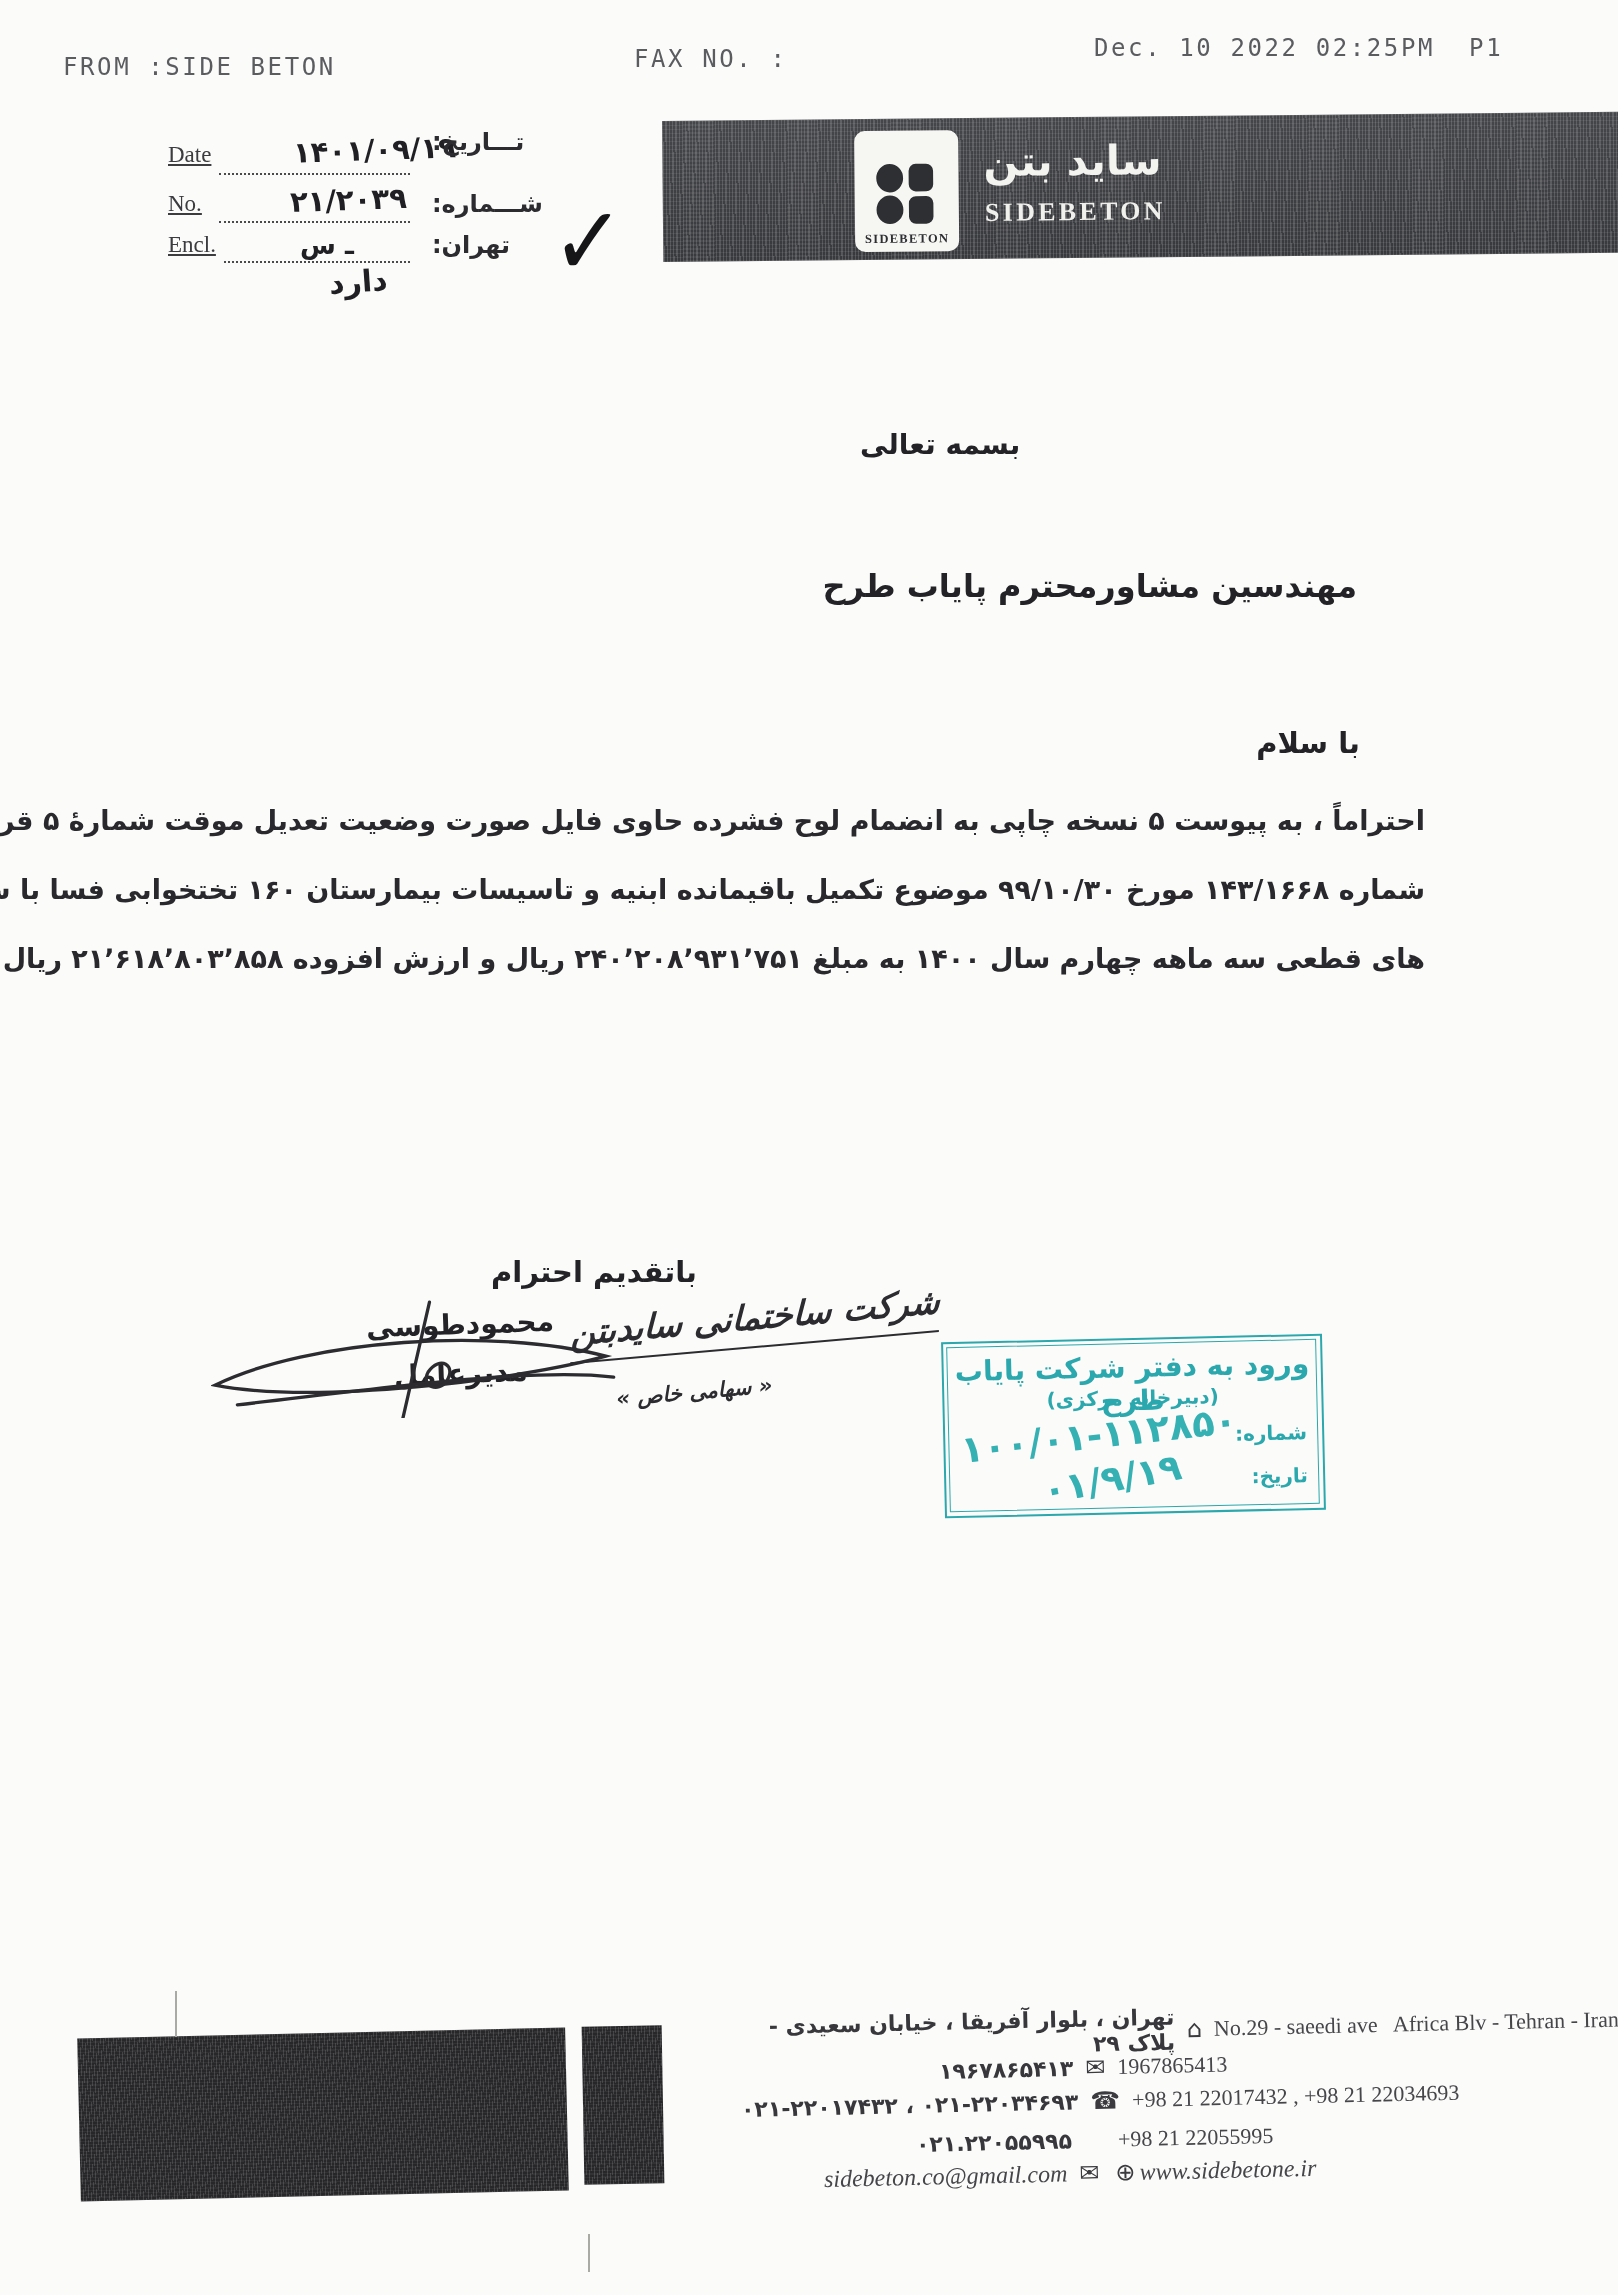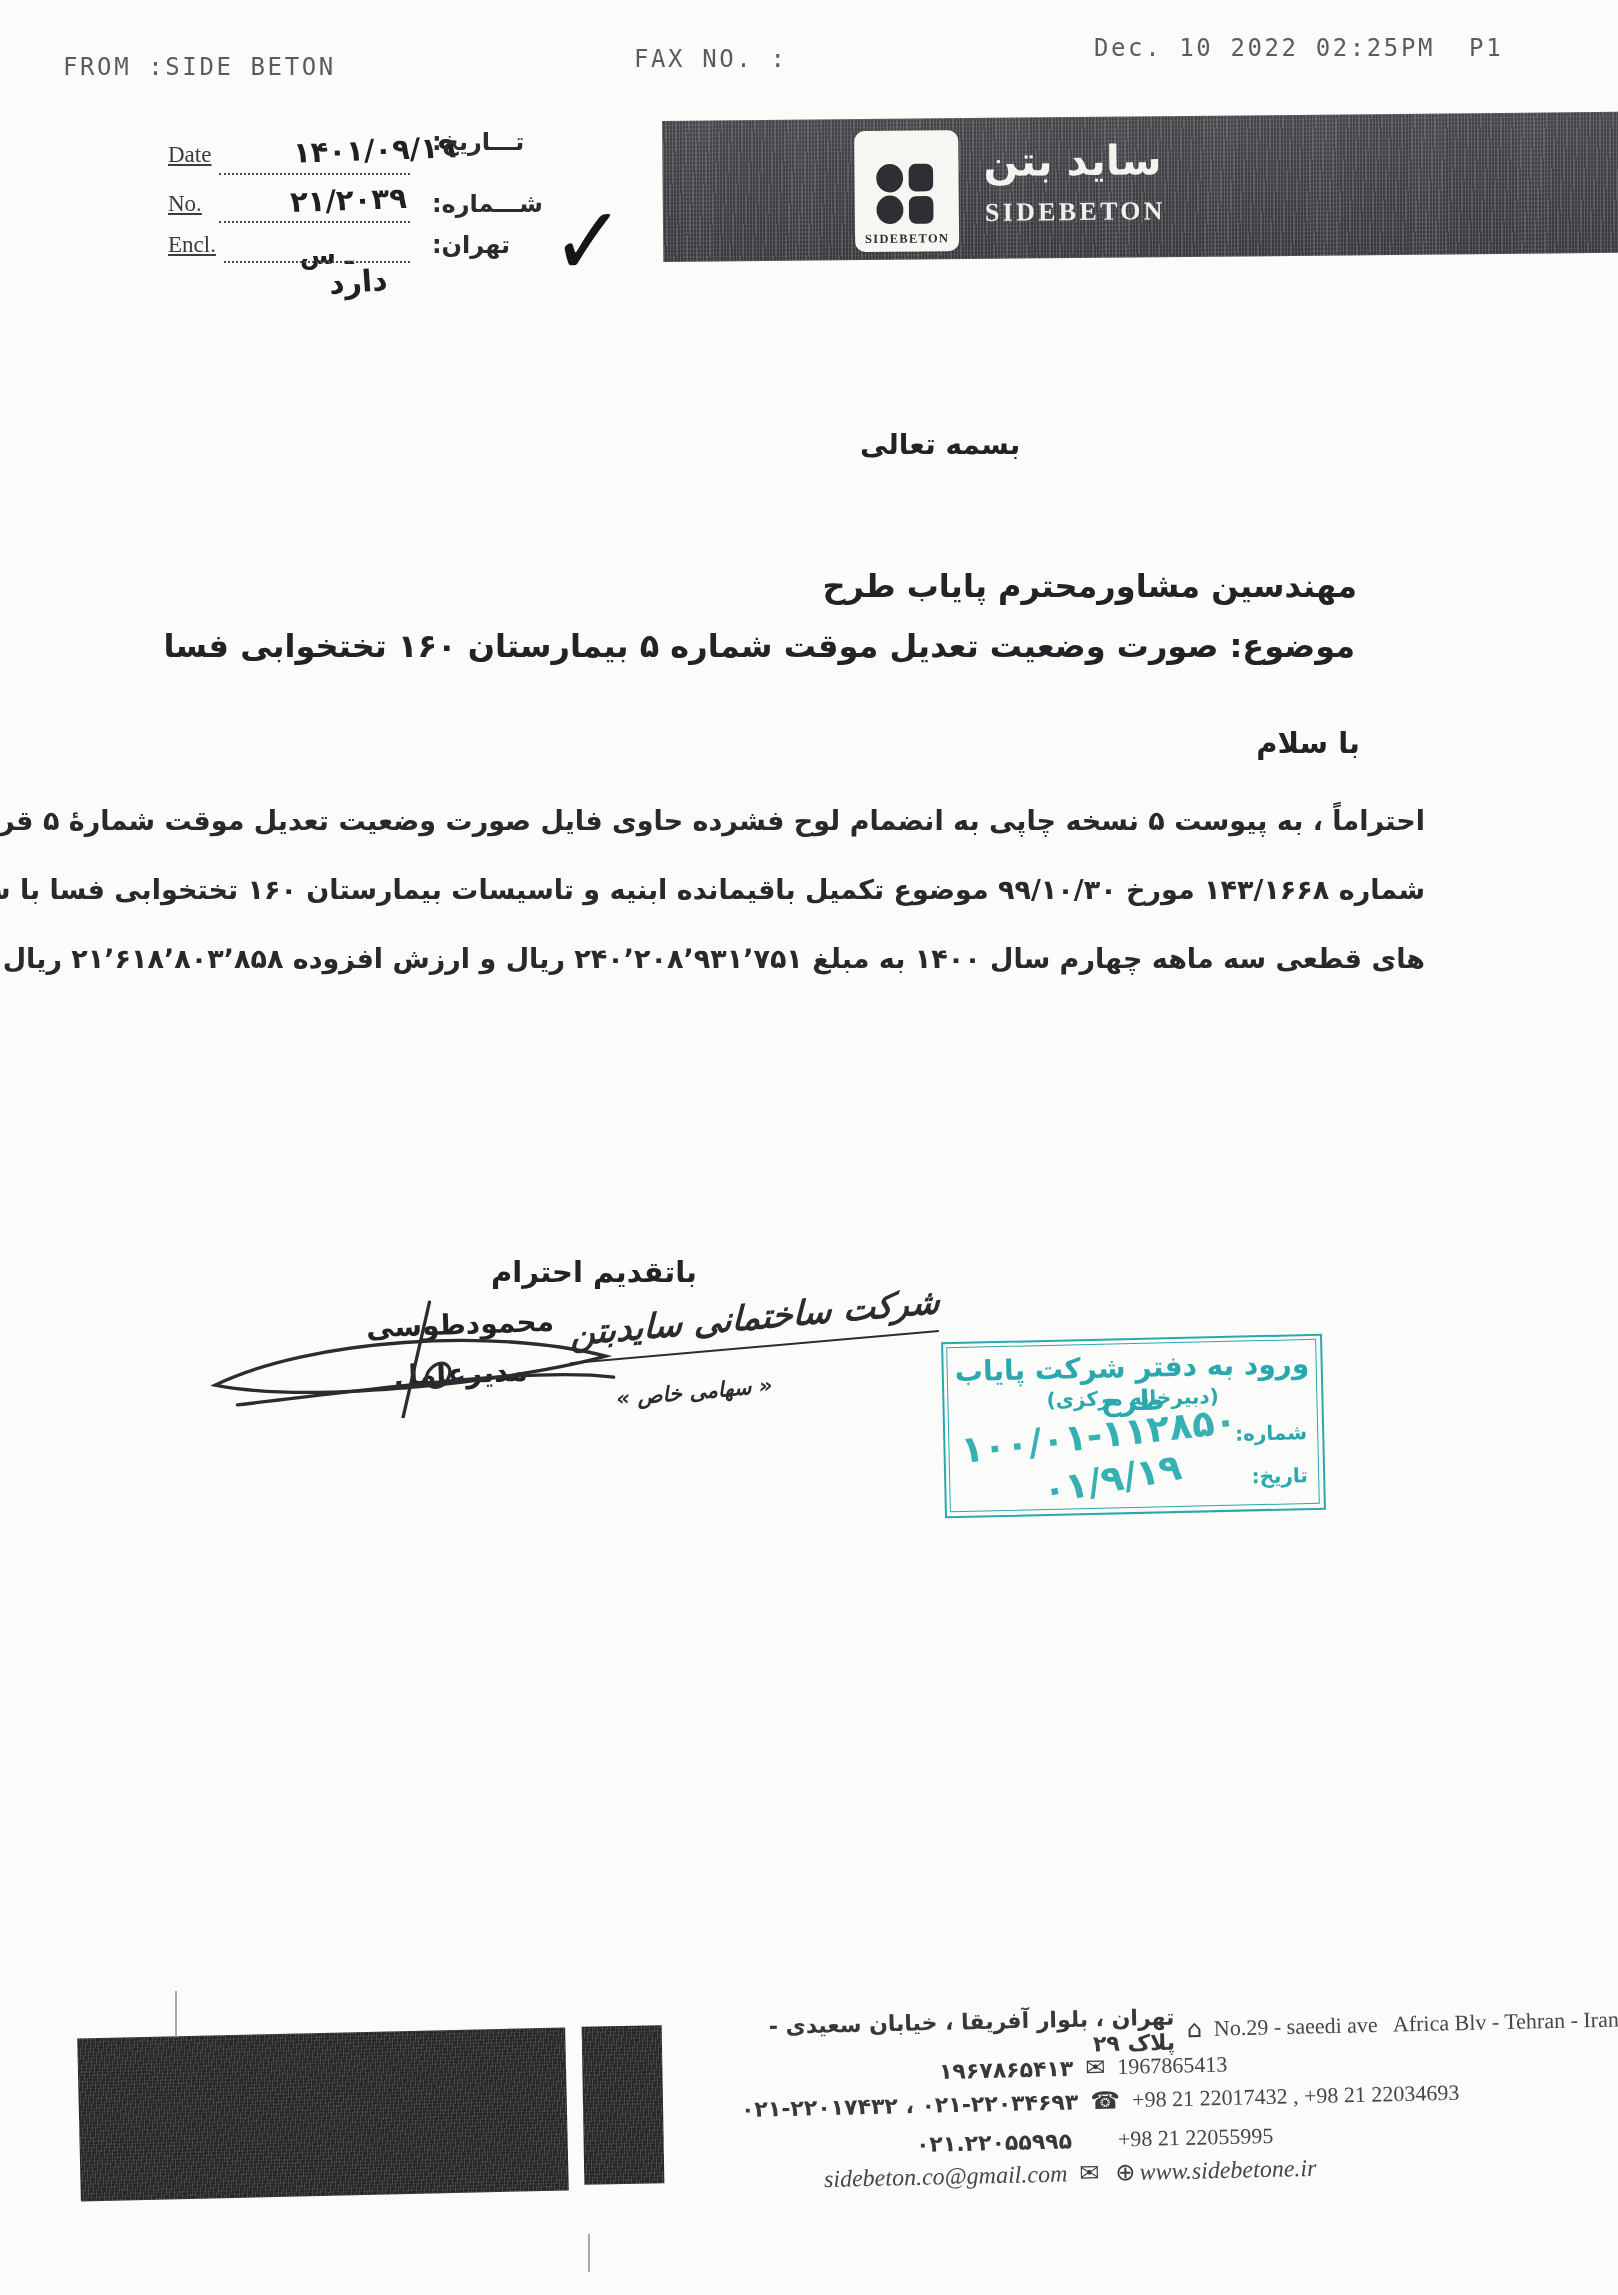--- a/index.html
+++ b/index.html
@@ -49,21 +49,21 @@
   <div class="abs faxfont pre" style="left:1094px;top:34px;">Dec. 10 2022 02:25PM  P1</div>
 
   <div class="abs enlabel" style="left:168px;top:142px;">Date</div>
   <div class="abs dots" style="left:219px;top:173px;width:191px;"></div>
   <div class="abs hand" style="left:293px;top:133px;font-size:29px;transform:rotate(-2deg);" dir="ltr">۱۴۰۱/۰۹/۱۹</div>
   <div class="abs falabel" style="left:432px;top:128px;">تـــاريخ:</div>
 
   <div class="abs enlabel" style="left:168px;top:191px;text-align:right;">No.</div>
   <div class="abs dots" style="left:219px;top:221px;width:191px;"></div>
   <div class="abs hand" style="left:290px;top:183px;font-size:29px;transform:rotate(-2deg);" dir="ltr">۲۱/۲۰۳۹</div>
-  <div class="abs hand" style="left:300px;top:240px;font-size:26px;direction:rtl;">ـ س</div>
+  <div class="abs hand" style="left:300px;top:230px;font-size:26px;direction:rtl;">ـ س</div>
   <div class="abs falabel" style="left:432px;top:190px;">شـــماره:</div>
 
   <div class="abs enlabel" style="left:168px;top:232px;">Encl.</div>
   <div class="abs dots" style="left:224px;top:261px;width:186px;"></div>
   <div class="abs falabel" style="left:432px;top:231px;">تهران:</div>
   <div class="abs hand" style="left:329px;top:264px;font-size:30px;transform:rotate(-4deg);direction:rtl;">دارد</div>
   <div class="abs" style="left:552px;top:198px;font-size:86px;font-weight:bold;color:#161618;transform:scaleY(1.15) rotate(2deg);line-height:1;">✓</div>
 
   <div class="abs band" style="left:662px;top:121px;width:962px;">
     <div class="abs logosq" style="left:192px;top:12px;width:104px;height:121px;">
@@ -75,21 +75,20 @@
       </svg>
       <div class="logocap">SIDEBETON</div>
     </div>
     <div class="abs bandfa" style="left:321px;top:20px;">سايد بتن</div>
     <div class="abs banden" style="left:322px;top:80px;">SIDEBETON</div>
   </div>
 
   <div class="abs h-fa" style="left:860px;top:428px;font-size:28px;">بسمه تعالی</div>
 
   <div class="abs h-fa" style="right:262px;top:567px;font-size:32px;">مهندسین مشاورمحترم پایاب طرح</div>
-  <div class="abs h-fa" style="right:264px;top:627px;font-size:32px;">موضوع: صورت وضعیت تعدیل موقت شماره ۵ بیمارستان ۱۶۰ تختخوابی فسا</div>
   <div class="abs h-fa" style="right:259px;top:726px;font-size:29px;">با سلام</div>
 
   <div class="abs" style="left:244px;top:805px;">
     <div class="bodyline" style="padding-left:0;padding-right:25px;">احتراماً ، به پیوست ۵ نسخه چاپی به انضمام لوح فشرده حاوی فایل صورت وضعیت تعدیل موقت شمارهٔ ۵ قرارداد</div>
     <div class="bodyline" style="margin-top:38px;">شماره ۱۴۳/۱۶۶۸ مورخ ۹۹/۱۰/۳۰ موضوع تکمیل باقیمانده ابنیه و تاسیسات  بیمارستان ۱۶۰ تختخوابی فسا با شاخص</div>
     <div class="bodyline" style="margin-top:38px;">های قطعی سه ماهه چهارم سال ۱۴۰۰ به مبلغ ۲۴۰٬۲۰۸٬۹۳۱٬۷۵۱ ریال و ارزش افزوده ۲۱٬۶۱۸٬۸۰۳٬۸۵۸ ریال جهت</div>
   </div>
 
   <div class="abs h-fa" style="left:491px;top:1255px;font-size:29px;">باتقدیم احترام</div>
   <div class="abs h-fa" style="left:366px;top:1308px;font-size:28px;transform:rotate(-2deg);">محمودطوسی</div>

